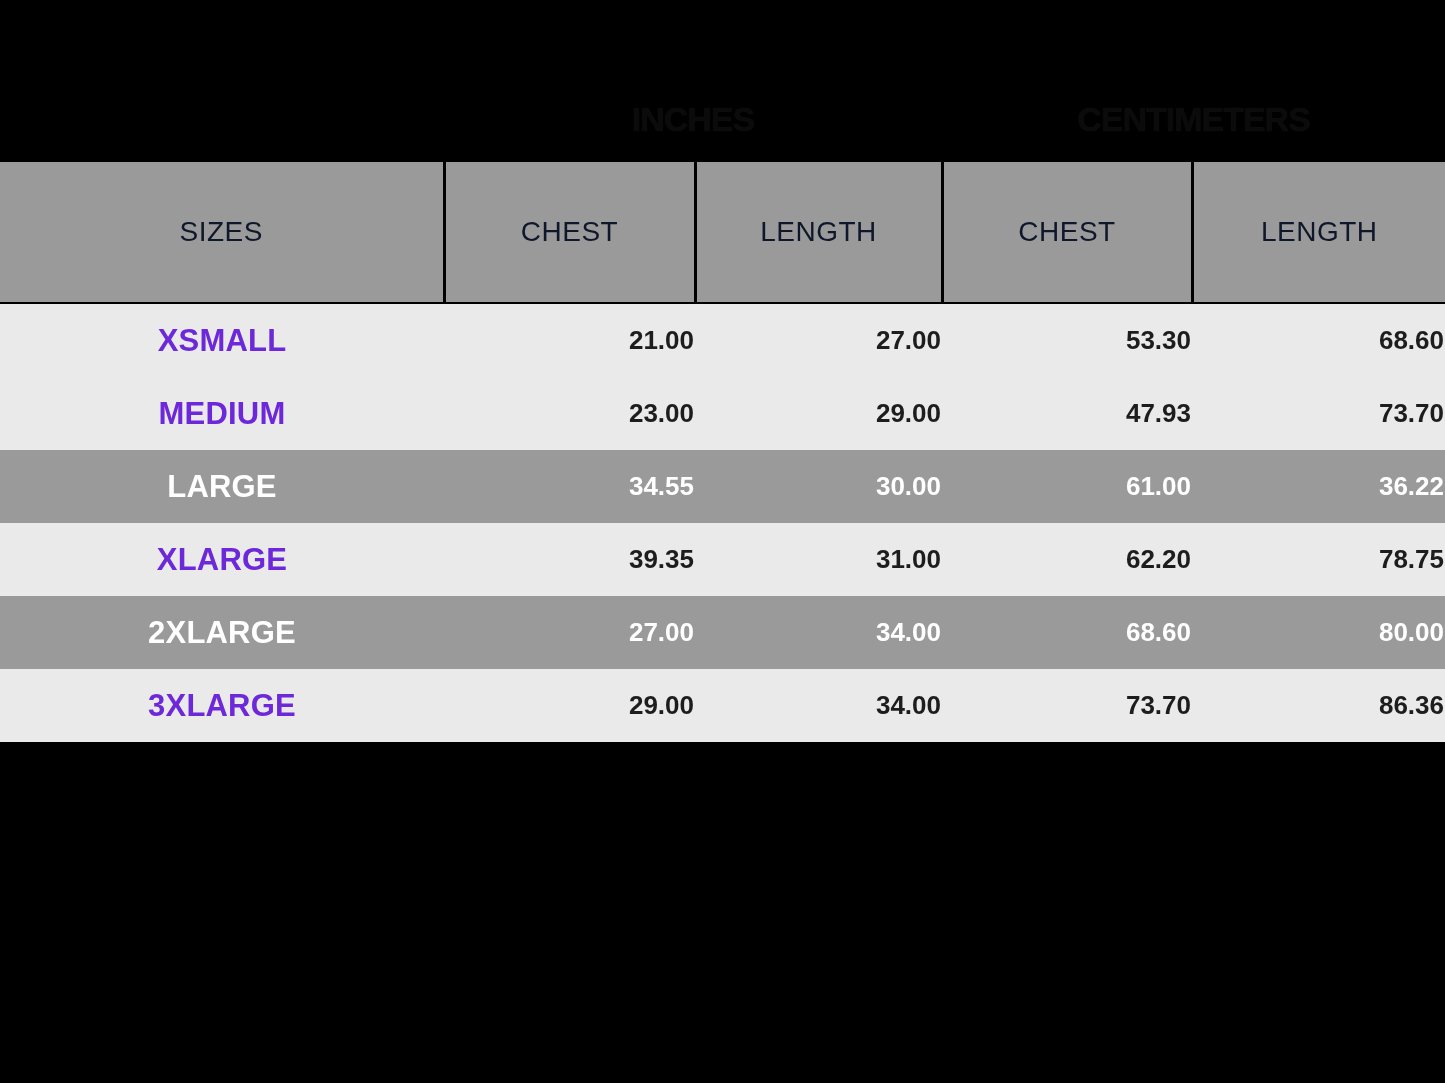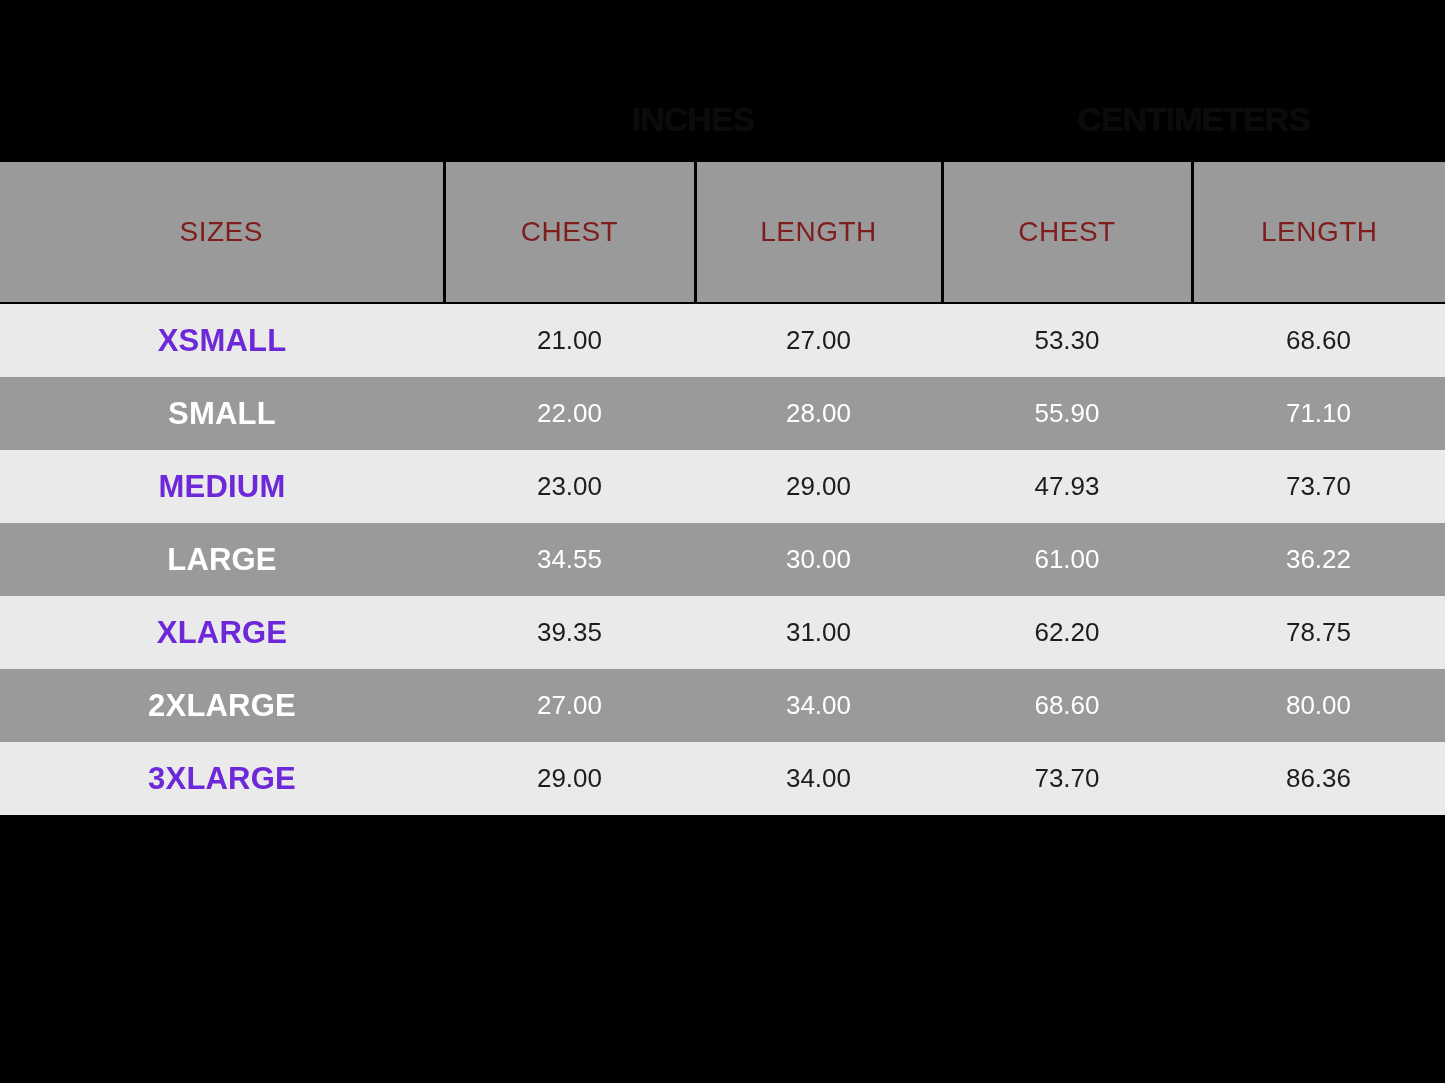--- a/index.html
+++ b/index.html
@@ -58,40 +58,40 @@
   }
   .table col.c-size   { width: 444px; }
   .table col.c-a      { width: 251px; }
   .table col.c-b      { width: 247px; }
   .table col.c-c      { width: 250px; }
   .table col.c-d      { width: 253px; }
 
   thead th {
     height: 138px;
     background: #9a9a9a;
-    color: #7f1d1d;
+    color: #0f172a;
     font-weight: 400;
     font-size: 28px;
     letter-spacing: 0.5px;
     border-right: 3px solid #000000;
     border-bottom: 2px solid #000000;
     vertical-align: middle;
     text-align: center;
   }
   thead th:last-child { border-right: none; }
   thead th.size-head { font-size: 28px; }
 
   tbody tr.odd  td { background: #eaeaea; color: #1d1d1d; }
   tbody tr.even td { background: #9a9a9a; color: #ffffff; }
 
   tbody td {
     height: 71px;
-    text-align: center;
+    text-align: right;
     vertical-align: middle;
-    font-weight: 400;
+    font-weight: 700;
     font-size: 26px;
   }
   tbody td.size-cell {
     font-size: 31px;
     font-weight: 700;
     letter-spacing: 0.2px;
     text-align: center;
   }
   tbody tr.even td.size-cell { color: #ffffff; }
   tbody tr.odd  td.size-cell { color: #6d28d9; }
@@ -127,27 +127,20 @@
       </tr>
     </thead>
     <tbody>
       <tr class="odd">
         <td class="size-cell">XSMALL</td>
         <td>21.00</td>
         <td>27.00</td>
         <td>53.30</td>
         <td>68.60</td>
       </tr>
-      <tr class="even">
-        <td class="size-cell">SMALL</td>
-        <td>22.00</td>
-        <td>28.00</td>
-        <td>55.90</td>
-        <td>71.10</td>
-      </tr>
       <tr class="odd">
         <td class="size-cell">MEDIUM</td>
         <td>23.00</td>
         <td>29.00</td>
         <td>47.93</td>
         <td>73.70</td>
       </tr>
       <tr class="even">
         <td class="size-cell">LARGE</td>
         <td>34.55</td>

